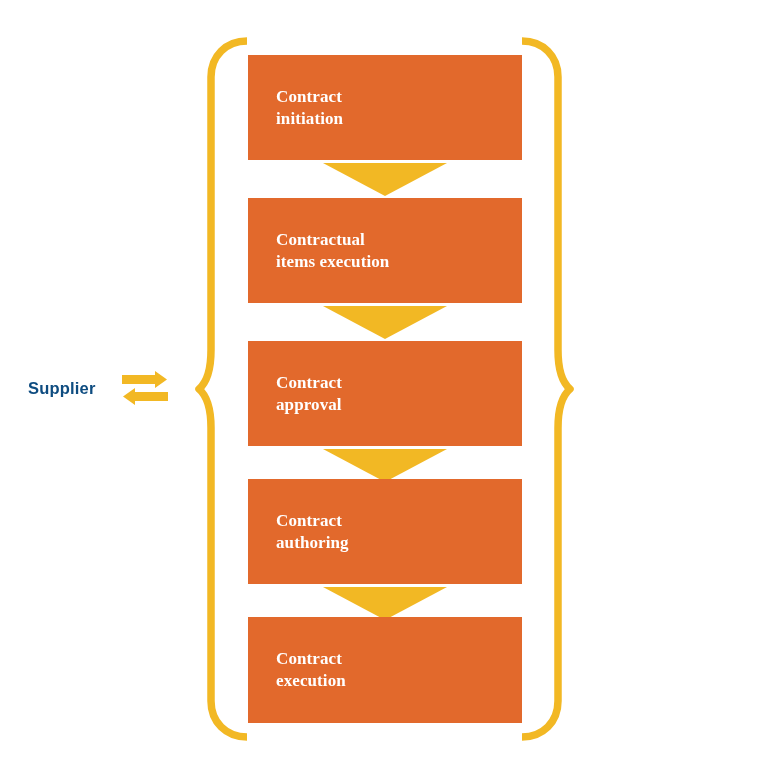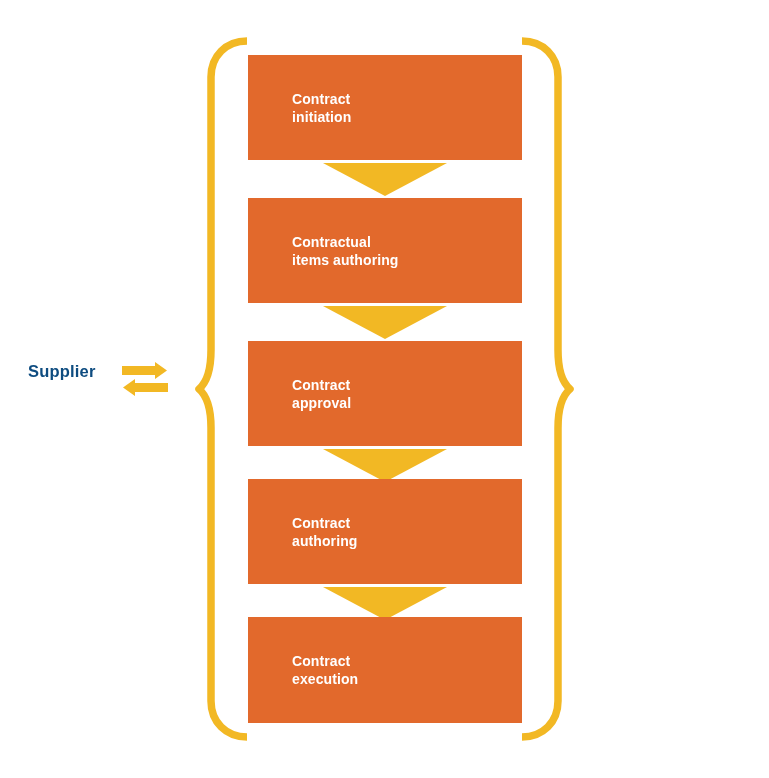--- a/index.html
+++ b/index.html
@@ -33,29 +33,30 @@
   .process-step {
     position: absolute;
     left: 0;
     width: 274px;
     background: #E2692C;
     box-sizing: border-box;
   }
 
   .step-label {
     position: absolute;
-    left: 44px;
+    left: 28px;
     top: 50%;
     transform: translateY(-50%);
     color: #ffffff;
-    font-size: 14px;
+    font-size: 17px;
     font-weight: bold;
     line-height: 1.32;
     letter-spacing: 0.1px;
     white-space: pre-line;
+    font-family: Liberation Serif, serif;
   }
 
   
   .flow-arrow {
     position: absolute;
     width: 124px;
     height: 33px;
     left: 75px;
   }
   .flow-arrow svg { display: block; }
@@ -70,20 +71,21 @@
   .brace svg { display: block; overflow: visible; }
   .brace-left  { left: 198px; }
   .brace-right { left: 513px; }
 
   
   .actor {
     position: absolute;
     top: 362px;
     height: 52px;
     display: flex;
+    align-items: center;
   }
   .actor-left  { left: 28px;  width: 166px; justify-content: flex-start; }
   .actor-right { left: 585px; width: 182px; justify-content: flex-start; }
 
   .actor-name {
     color: #0E4C80;
     font-size: 16.5px;
     font-weight: bold;
     letter-spacing: 0.2px;
     white-space: nowrap;
@@ -126,21 +128,21 @@
     </div>
 
     <div class="flow-arrow" style="top:108px;">
       <svg width="124" height="33" viewBox="0 0 124 33">
         <polygon points="0,0 124,0 62,33" fill="#F2B824"></polygon>
       </svg>
     </div>
 
     <div class="process-step" style="top:143px; height:105px;">
       <span class="step-label">Contractual
-items authoring</span>
+items execution</span>
     </div>
 
     <div class="flow-arrow" style="top:251px;">
       <svg width="124" height="33" viewBox="0 0 124 33">
         <polygon points="0,0 124,0 62,33" fill="#F2B824"></polygon>
       </svg>
     </div>
 
     <div class="process-step" style="top:286px; height:105px;">
       <span class="step-label">Contract

